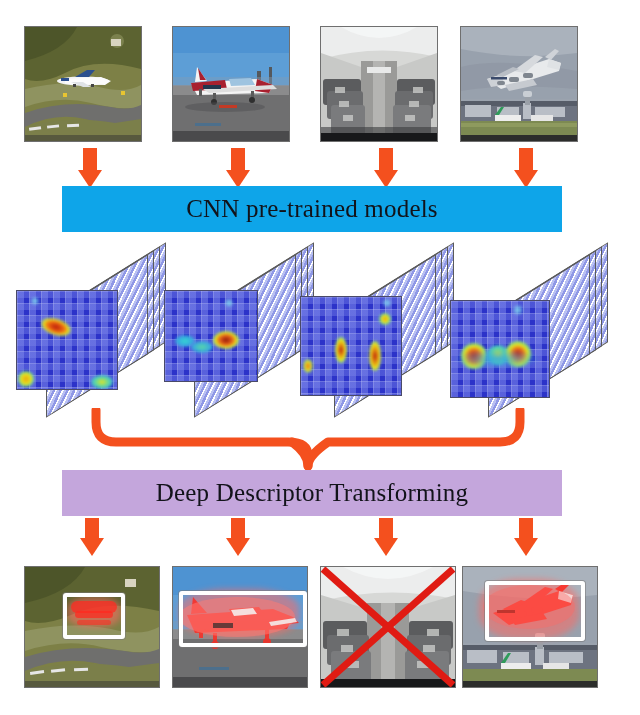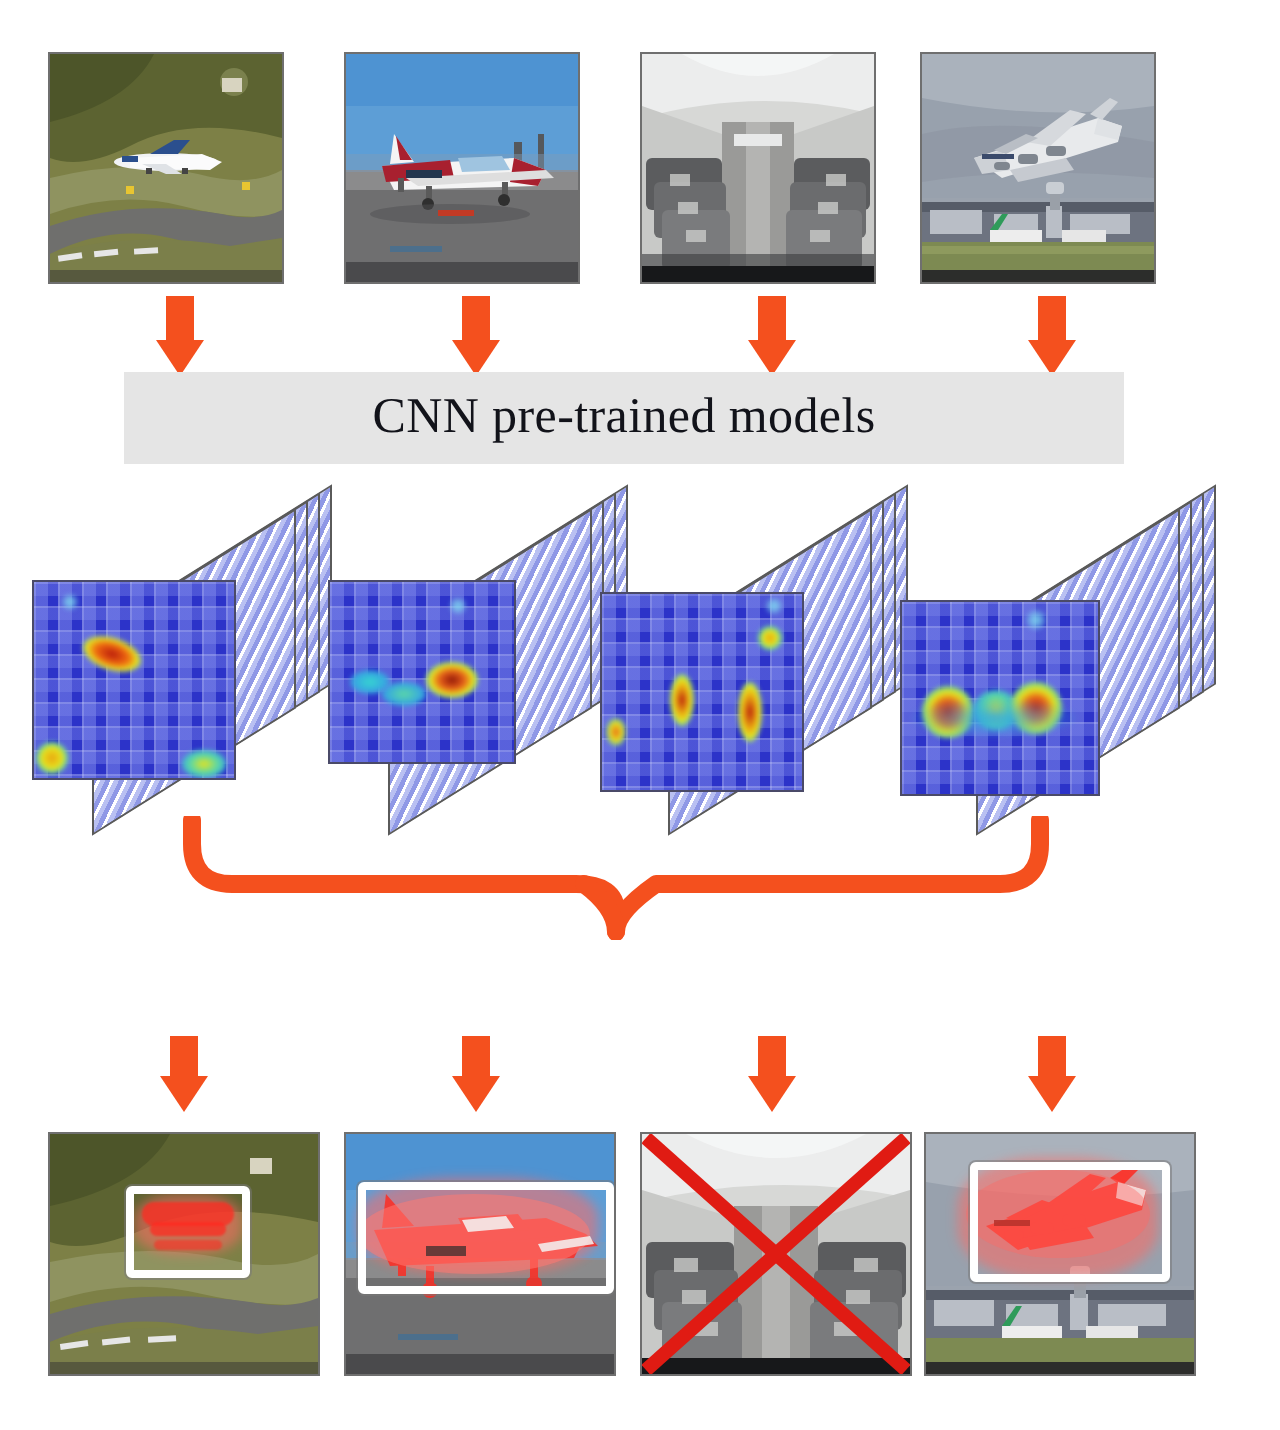--- a/index.html
+++ b/index.html
@@ -221,21 +221,21 @@
   <div class="arrow" style="left:366px;top:148px;width:40px;height:40px;">
     <div class="shaft" style="width:14px;height:24px;"></div>
     <div class="head" style="top:22px;border-top:18px solid #F4501E;"></div>
   </div>
   <div class="arrow" style="left:506px;top:148px;width:40px;height:40px;">
     <div class="shaft" style="width:14px;height:24px;"></div>
     <div class="head" style="top:22px;border-top:18px solid #F4501E;"></div>
   </div>
 
   <div class="banner" style="left:62px;top:186px;width:500px;height:46px;
-              background:#e5e5e5;font-size:25px;">
+              background:#0ea5e9;font-size:25px;">
     <span>CNN pre-trained models</span>
   </div>
 
   <div class="stack" style="left:12px;top:238px;width:160px;height:182px;">
     <div class="slab" style="left:52px;top:36px;width:100px;height:98px;"></div>
     <div class="slab" style="left:46px;top:40px;width:100px;height:98px;"></div>
     <div class="slab" style="left:40px;top:44px;width:100px;height:98px;"></div>
     <div class="slab" style="left:34px;top:48px;width:100px;height:98px;"></div>
     <div class="front" style="left:4px;top:52px;width:100px;height:98px;">
       <div class="grid"></div>
@@ -310,20 +310,24 @@
   </div>
 
   <div class="brace" style="left:60px;top:408px;width:500px;height:62px;">
     <svg width="500" height="62" viewBox="0 0 500 62">
       <path d="M36 2 L36 14 Q36 34 56 34 L228 34 Q248 34 248 48 L248 58
                Q248 48 268 34 L440 34 Q460 34 460 14 L460 2" fill="none" stroke="#F4501E" stroke-width="9" stroke-linecap="round" stroke-linejoin="round"></path>
       <path d="M248 58 Q248 46 232 34" fill="none" stroke="#F4501E" stroke-width="9" stroke-linecap="round"></path>
     </svg>
   </div>
 
+  <div class="banner" style="left:62px;top:470px;width:500px;height:46px;
+              background:#C4A6DC;font-size:25px;">
+    <span>Deep Descriptor Transforming</span>
+  </div>
 
   <div class="arrow" style="left:72px;top:518px;width:40px;height:40px;">
     <div class="shaft" style="width:14px;height:22px;"></div>
     <div class="head" style="top:20px;border-top:18px solid #F4501E;"></div>
   </div>
   <div class="arrow" style="left:218px;top:518px;width:40px;height:40px;">
     <div class="shaft" style="width:14px;height:22px;"></div>
     <div class="head" style="top:20px;border-top:18px solid #F4501E;"></div>
   </div>
   <div class="arrow" style="left:366px;top:518px;width:40px;height:40px;">

